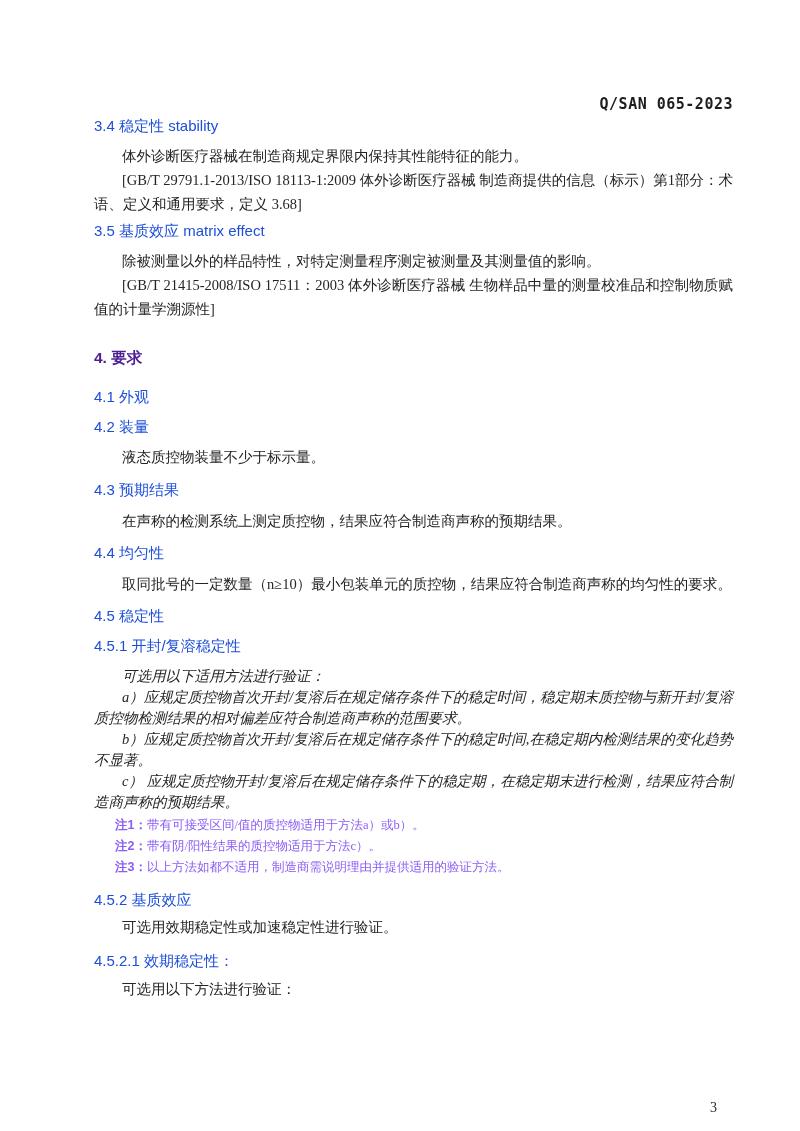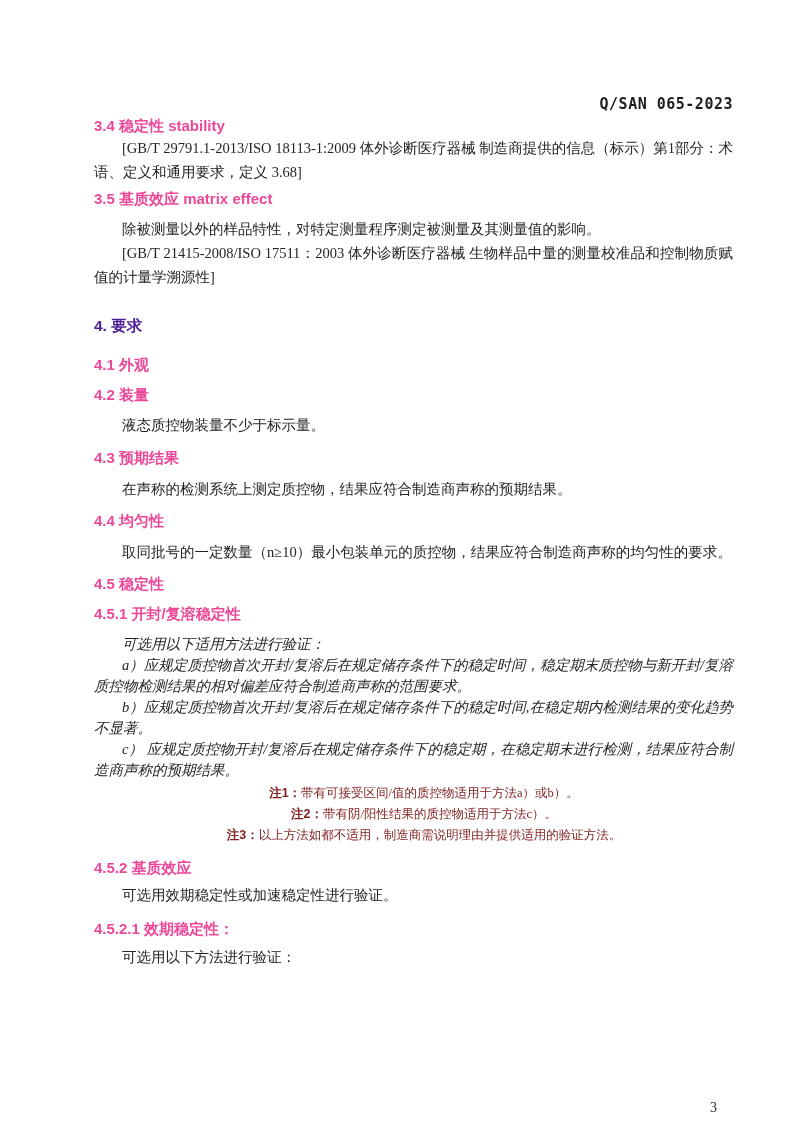--- a/index.html
+++ b/index.html
@@ -25,44 +25,43 @@
   }
   .h1 {
     font-family: "Liberation Sans", sans-serif;
     font-weight: bold;
     font-size: 15.5px;
     line-height: 22px;
     color: #4c1d95;
   }
   .h2 {
     font-family: "Liberation Sans", sans-serif;
-    font-weight: bold;
+    font-weight: normal;
     font-size: 15px;
     line-height: 20px;
-    color: #ec4899;
+    color: #1d4ed8;
   }
   .p {
     font-size: 14.5px;
     line-height: 24px;
     text-indent: 28px;
     text-align: justify;
   }
   .li {
     font-size: 14.5px;
     line-height: 21px;
     text-indent: 28px;
     text-align: justify;
     font-style: italic;
   }
   .note {
     font-size: 12.5px;
     line-height: 21px;
     text-indent: 21px;
-    color: #7f1d1d;
-    text-align: center;
+    color: #8b5cf6;
   }
   .note .note-label { font-weight: bold; font-family: "Liberation Sans", sans-serif; }
   .oneline { white-space: nowrap; }
   .page-number {
     position: absolute;
     left: 710px;
     top: 1100px;
     font-size: 14px;
     line-height: 16px;
     color: #2a2a2a;
@@ -81,20 +80,21 @@
 </style>
 </head>
 <body>
 
 <div class="page">
 
   <div class="doc-header">Q/SAN 065-2023</div>
 
   <main>
     <div class="h2 mt4">3.4 稳定性 stability</div>
+    <p class="p mt8">体外诊断医疗器械在制造商规定界限内保持其性能特征的能力。</p>
     <p class="p">[GB/T 29791.1-2013/ISO 18113-1:2009 体外诊断医疗器械 制造商提供的信息（标示）第1部分：术语、定义和通用要求，定义 3.68]</p>
 
     <div class="h2 mt5">3.5 基质效应 matrix effect</div>
     <p class="p mt8">除被测量以外的样品特性，对特定测量程序测定被测量及其测量值的影响。</p>
     <p class="p">[GB/T 21415-2008/ISO 17511：2003 体外诊断医疗器械 生物样品中量的测量校准品和控制物质赋值的计量学溯源性]</p>
 
     <div class="h1 mt26">4. 要求</div>
 
     <div class="h2 mt18">4.1 外观</div>
 

